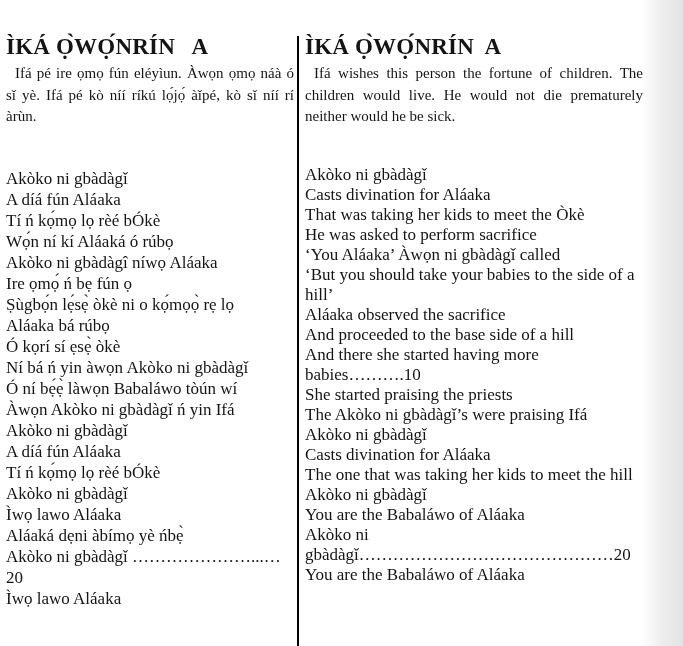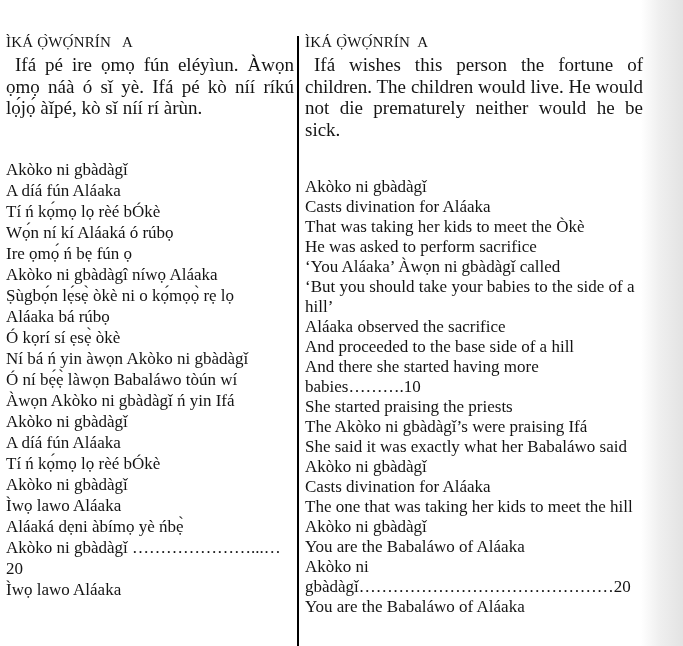--- a/index.html
+++ b/index.html
@@ -14,25 +14,25 @@
   }
   .edge-shade {
     position:absolute; top:0; right:0; width:42px; height:646px;
     background:linear-gradient(to right, #ffffff 0%, #efefef 45%, #e3e3e3 100%);
     pointer-events:none;
   }
   .col { position:absolute; top:34px; }
   .col-left  { left:6px;  width:288px; }
   .col-right { left:305px; width:338px; }
   .chapter-title {
-    margin:0 0 3px 0; font-size:15px; font-weight:normal;
+    margin:0 0 3px 0; font-size:23px; font-weight:bold;
     white-space:pre-wrap; letter-spacing:0.2px;
   }
   .intro {
-    margin:0; font-size:19px; line-height:21.5px;
+    margin:0; font-size:15px; line-height:21.5px;
     text-align:justify; text-indent:9px;
   }
   .verse { margin-top:40px; }
   .col-right .verse { margin-top:37px; }
   .verse-line {
     font-size:17px; line-height:21px; white-space:pre-wrap;
     overflow:hidden;
   }
   .col-right .verse-line { line-height:20px; }
 </style>
@@ -43,22 +43,22 @@
 <div class="edge-shade"></div>
 
 <section class="col col-left">
   <h1 class="chapter-title">ÌKÁ Ọ̀WỌ́NRÍN   A</h1>
   <p class="intro">Ifá pé ire ọmọ fún eléyìun. Àwọn ọmọ náà ó sǐ yè. Ifá pé kò níí ríkú lọ́jọ́ àǐpé, kò sǐ níí rí àrùn.</p>
   <div class="verse">
       <div class="verse-line">Akòko ni gbàdàgǐ</div>
       <div class="verse-line">A díá fún Aláaka</div>
       <div class="verse-line">Tí ń kọ́mọ lọ rèé bÓkè</div>
       <div class="verse-line">Wọ́n ní kí Aláaká ó rúbọ</div>
+      <div class="verse-line">Akòko ni gbàdàgî níwọ Aláaka</div>
       <div class="verse-line">Ire ọmọ́ ń bẹ fún ọ</div>
-      <div class="verse-line">Akòko ni gbàdàgî níwọ Aláaka</div>
       <div class="verse-line">Ṣùgbọ́n lẹ́sẹ̀ òkè ni o kọ́mọọ̀ rẹ lọ</div>
       <div class="verse-line">Aláaka bá rúbọ</div>
       <div class="verse-line">Ó kọrí sí ẹsẹ̀ òkè</div>
       <div class="verse-line">Ní bá ń yin àwọn Akòko ni gbàdàgǐ</div>
       <div class="verse-line">Ó ní bẹ́ẹ̀ làwọn Babaláwo tòún wí</div>
       <div class="verse-line">Àwọn Akòko ni gbàdàgǐ ń yin Ifá</div>
       <div class="verse-line">Akòko ni gbàdàgǐ</div>
       <div class="verse-line">A díá fún Aláaka</div>
       <div class="verse-line">Tí ń kọ́mọ lọ rèé bÓkè</div>
       <div class="verse-line">Akòko ni gbàdàgǐ</div>
@@ -77,21 +77,20 @@
       <div class="verse-line">Casts divination for Aláaka</div>
       <div class="verse-line">That was taking her kids to meet the Òkè</div>
       <div class="verse-line">He was asked to perform sacrifice</div>
       <div class="verse-line">‘You Aláaka’ Àwọn ni gbàdàgǐ called</div>
       <div class="verse-line">‘But you should take your babies to the side of a hill’</div>
       <div class="verse-line">Aláaka observed the sacrifice</div>
       <div class="verse-line">And proceeded to the base side of a hill</div>
       <div class="verse-line">And there she started having more babies……….10</div>
       <div class="verse-line">She started praising the priests</div>
       <div class="verse-line">The Akòko ni gbàdàgǐ’s were praising Ifá</div>
-      <div class="verse-line">She said it was exactly what her Babaláwo said</div>
       <div class="verse-line">Akòko ni gbàdàgǐ</div>
       <div class="verse-line">Casts divination for Aláaka</div>
       <div class="verse-line">The one that was taking her kids to meet the hill</div>
       <div class="verse-line">Akòko ni gbàdàgǐ</div>
       <div class="verse-line">You are the Babaláwo of Aláaka</div>
       <div class="verse-line">Akòko ni gbàdàgǐ………………………………………20</div>
       <div class="verse-line">You are the Babaláwo of Aláaka</div>
     </div>
 </section>
 

